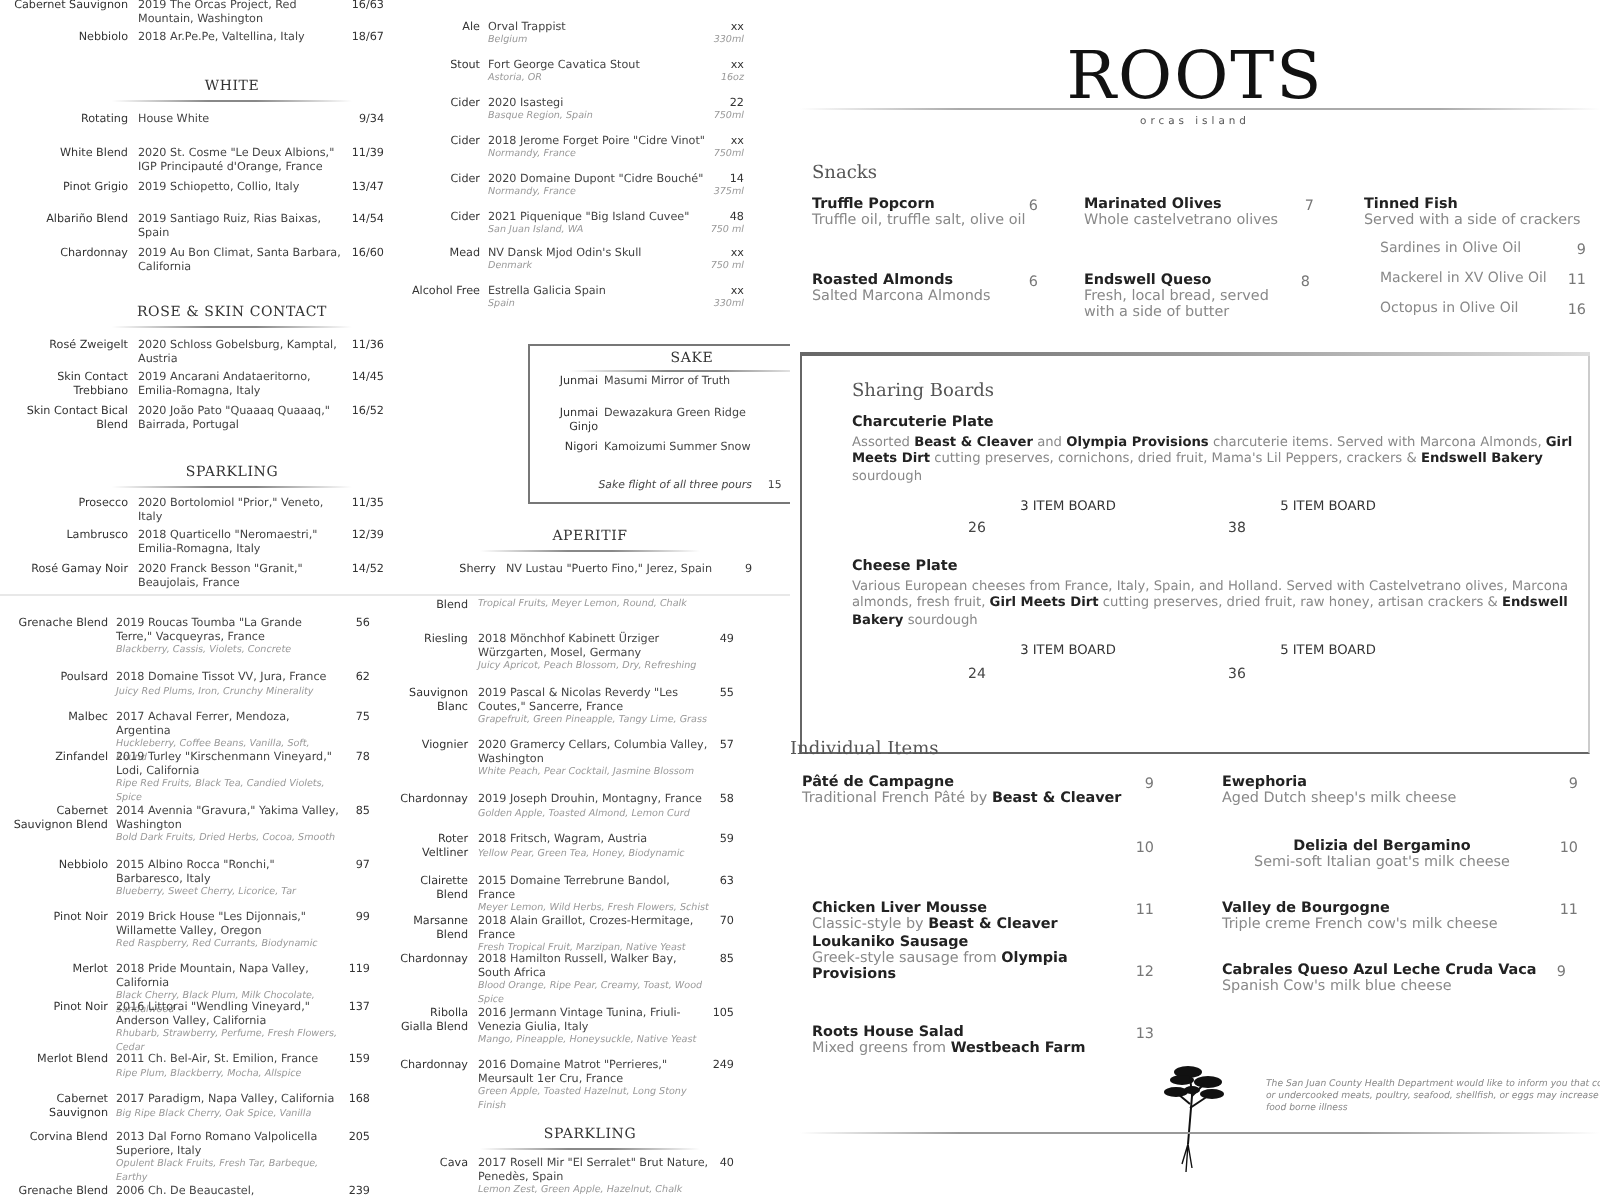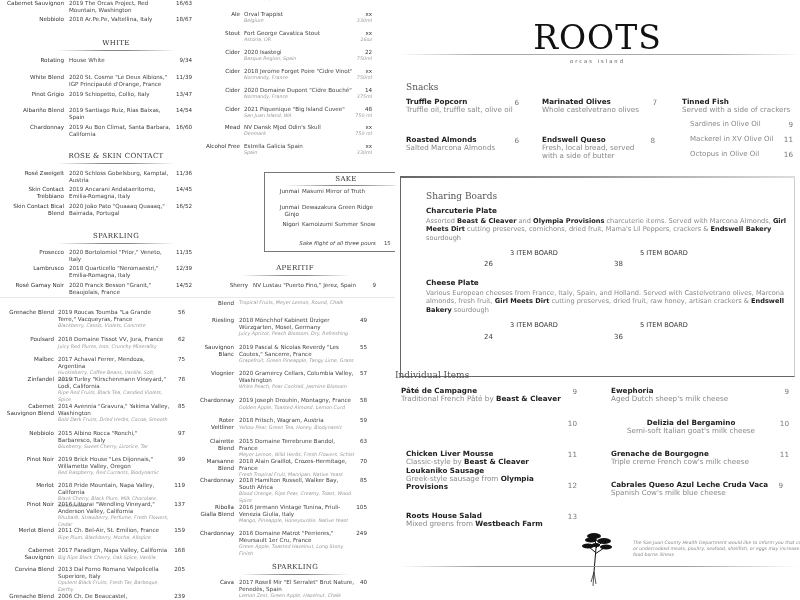--- a/index.html
+++ b/index.html
@@ -476,21 +476,21 @@
   </div>
   <div class="fprice" style="left:380px; top:387px; width:14px;">9</div>
 
   <div class="fitem" style="left:216px; top:419px; width:160px;text-align:center;">
     <span class="fname">Delizia del Bergamino</span>
     <span class="fdesc">Semi-soft Italian goat's milk cheese</span>
   </div>
   <div class="fprice" style="left:380px; top:419px; width:14px;">10</div>
 
   <div class="fitem" style="left:216px; top:450px; width:160px;">
-    <span class="fname">Grenache de Bourgogne</span>
+    <span class="fname">Valley de Bourgogne</span>
     <span class="fdesc">Triple creme French cow's milk cheese</span>
   </div>
   <div class="fprice" style="left:380px; top:450px; width:14px;">11</div>
 
   <div class="fitem" style="left:216px; top:481px; width:170px;">
     <span class="fname">Cabrales Queso Azul Leche Cruda Vaca</span>
     <span class="fdesc">Spanish Cow's milk blue cheese</span>
   </div>
   <div class="fprice" style="left:374px; top:481px; width:14px;">9</div>
 

